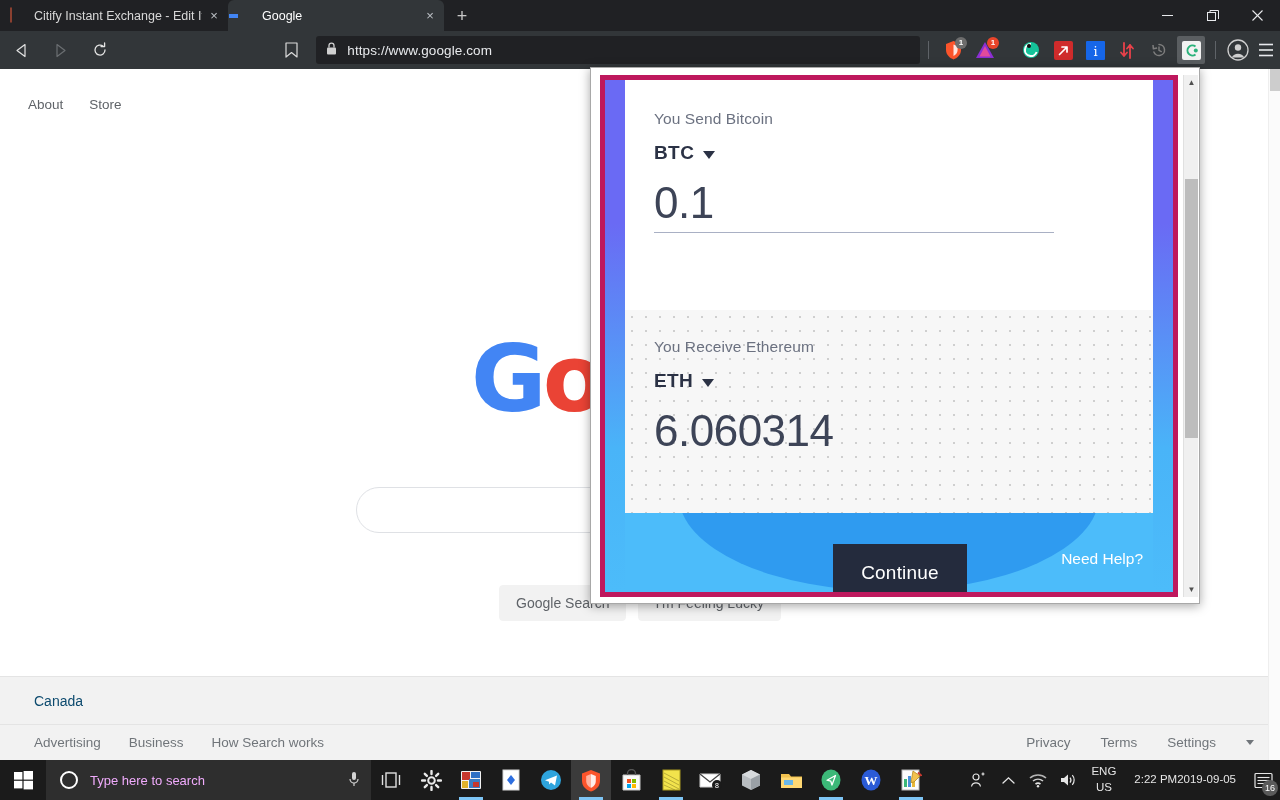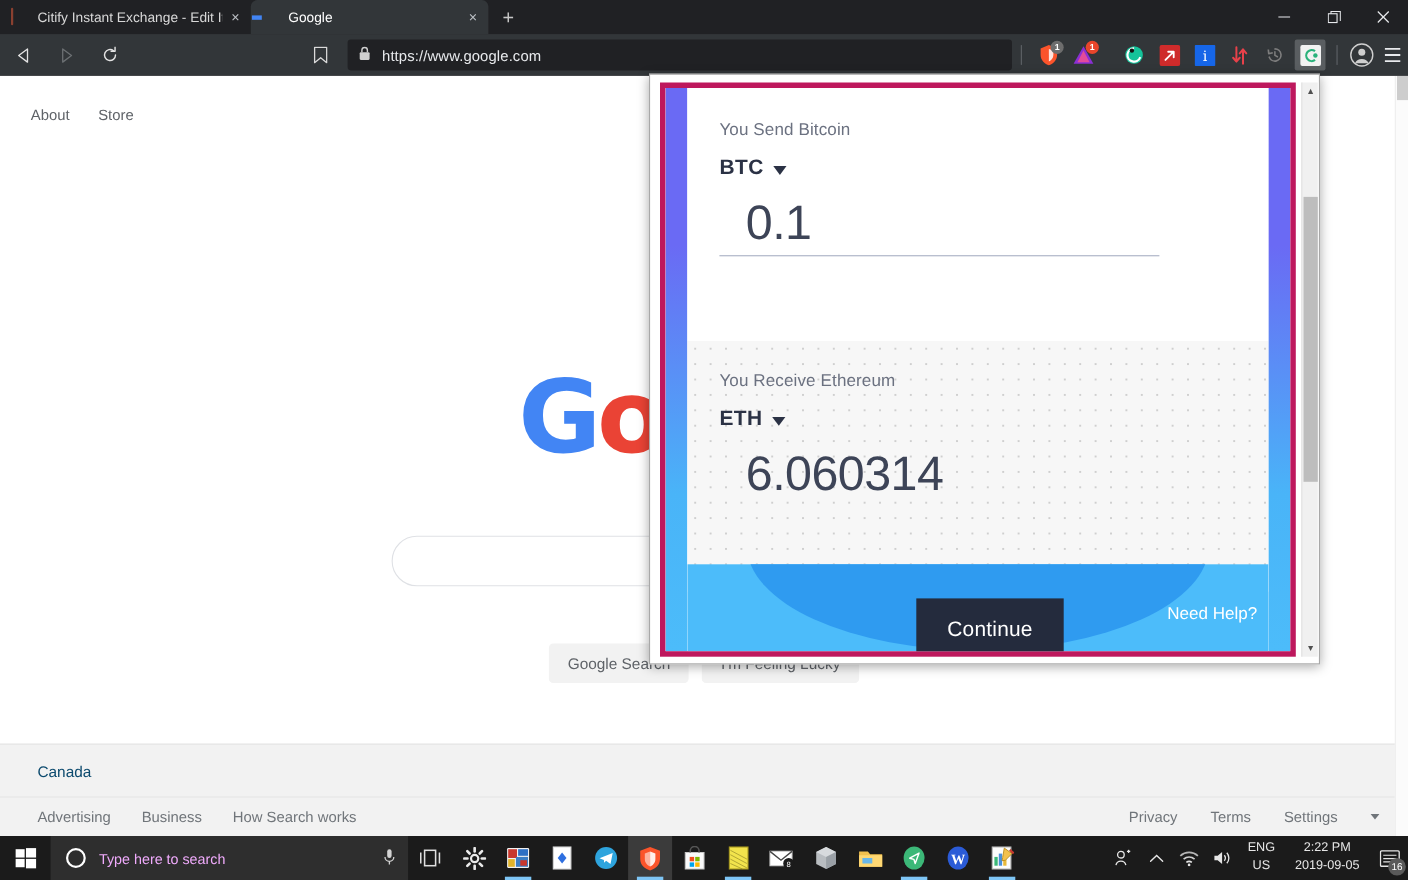--- a/index.html
+++ b/index.html
@@ -233,21 +233,21 @@
     font-size: 19px; font-weight: bold; color: #2b3245; letter-spacing: .4px;
   }
   .ccy-caret {
     width: 0; height: 0; border-left: 6px solid transparent;
     border-right: 6px solid transparent; border-top: 8px solid #2b3245;
     margin-top: 3px;
   }
   .amount {
     margin-top: 16px;
     font-size: 44px; font-weight: 300; color: #3d4457;
-    line-height: 1.05; letter-spacing: -0.5px; margin-left: 24px;
+    line-height: 1.05; letter-spacing: -0.5px;
   }
   .amount-underline {
     margin-top: 6px; height: 1px; background: #a9b0c4; width: 400px;
   }
 
   .footer-band {
     position: absolute; left: 0; right: 0; bottom: 0; height: 79px;
     background: #4cbcfa; overflow: hidden;
   }
   .footer-ellipse {
@@ -310,21 +310,21 @@
     content: ""; position: absolute; bottom: 0; left: 8px; width: 24px; height: 3px;
     background: #7ec5f5;
   }
   .tb-icon.active { background: #3b3b3b; }
   #tray {
     margin-left: auto; display: flex; align-items: center; height: 40px;
     color: #e6e6e6; font-size: 11px;
   }
   .tray-ic { width: 30px; height: 40px; display: flex; align-items: center; justify-content: center; }
   #clock {
-    display: flex; flex-direction: column; align-items: center; justify-content: center;
+    display: flex; flex-direction: row; align-items: center; justify-content: center;
     height: 40px; padding: 0 10px; line-height: 1.35; font-size: 11.5px;
   }
   #lang {
     display: flex; flex-direction: column; align-items: center; justify-content: center;
     height: 24px; padding: 0 8px; line-height: 1.35; font-size: 11.5px;
   }
   #notif {
     width: 34px; height: 40px; display: flex; align-items: center; justify-content: center;
     position: relative;
   }

